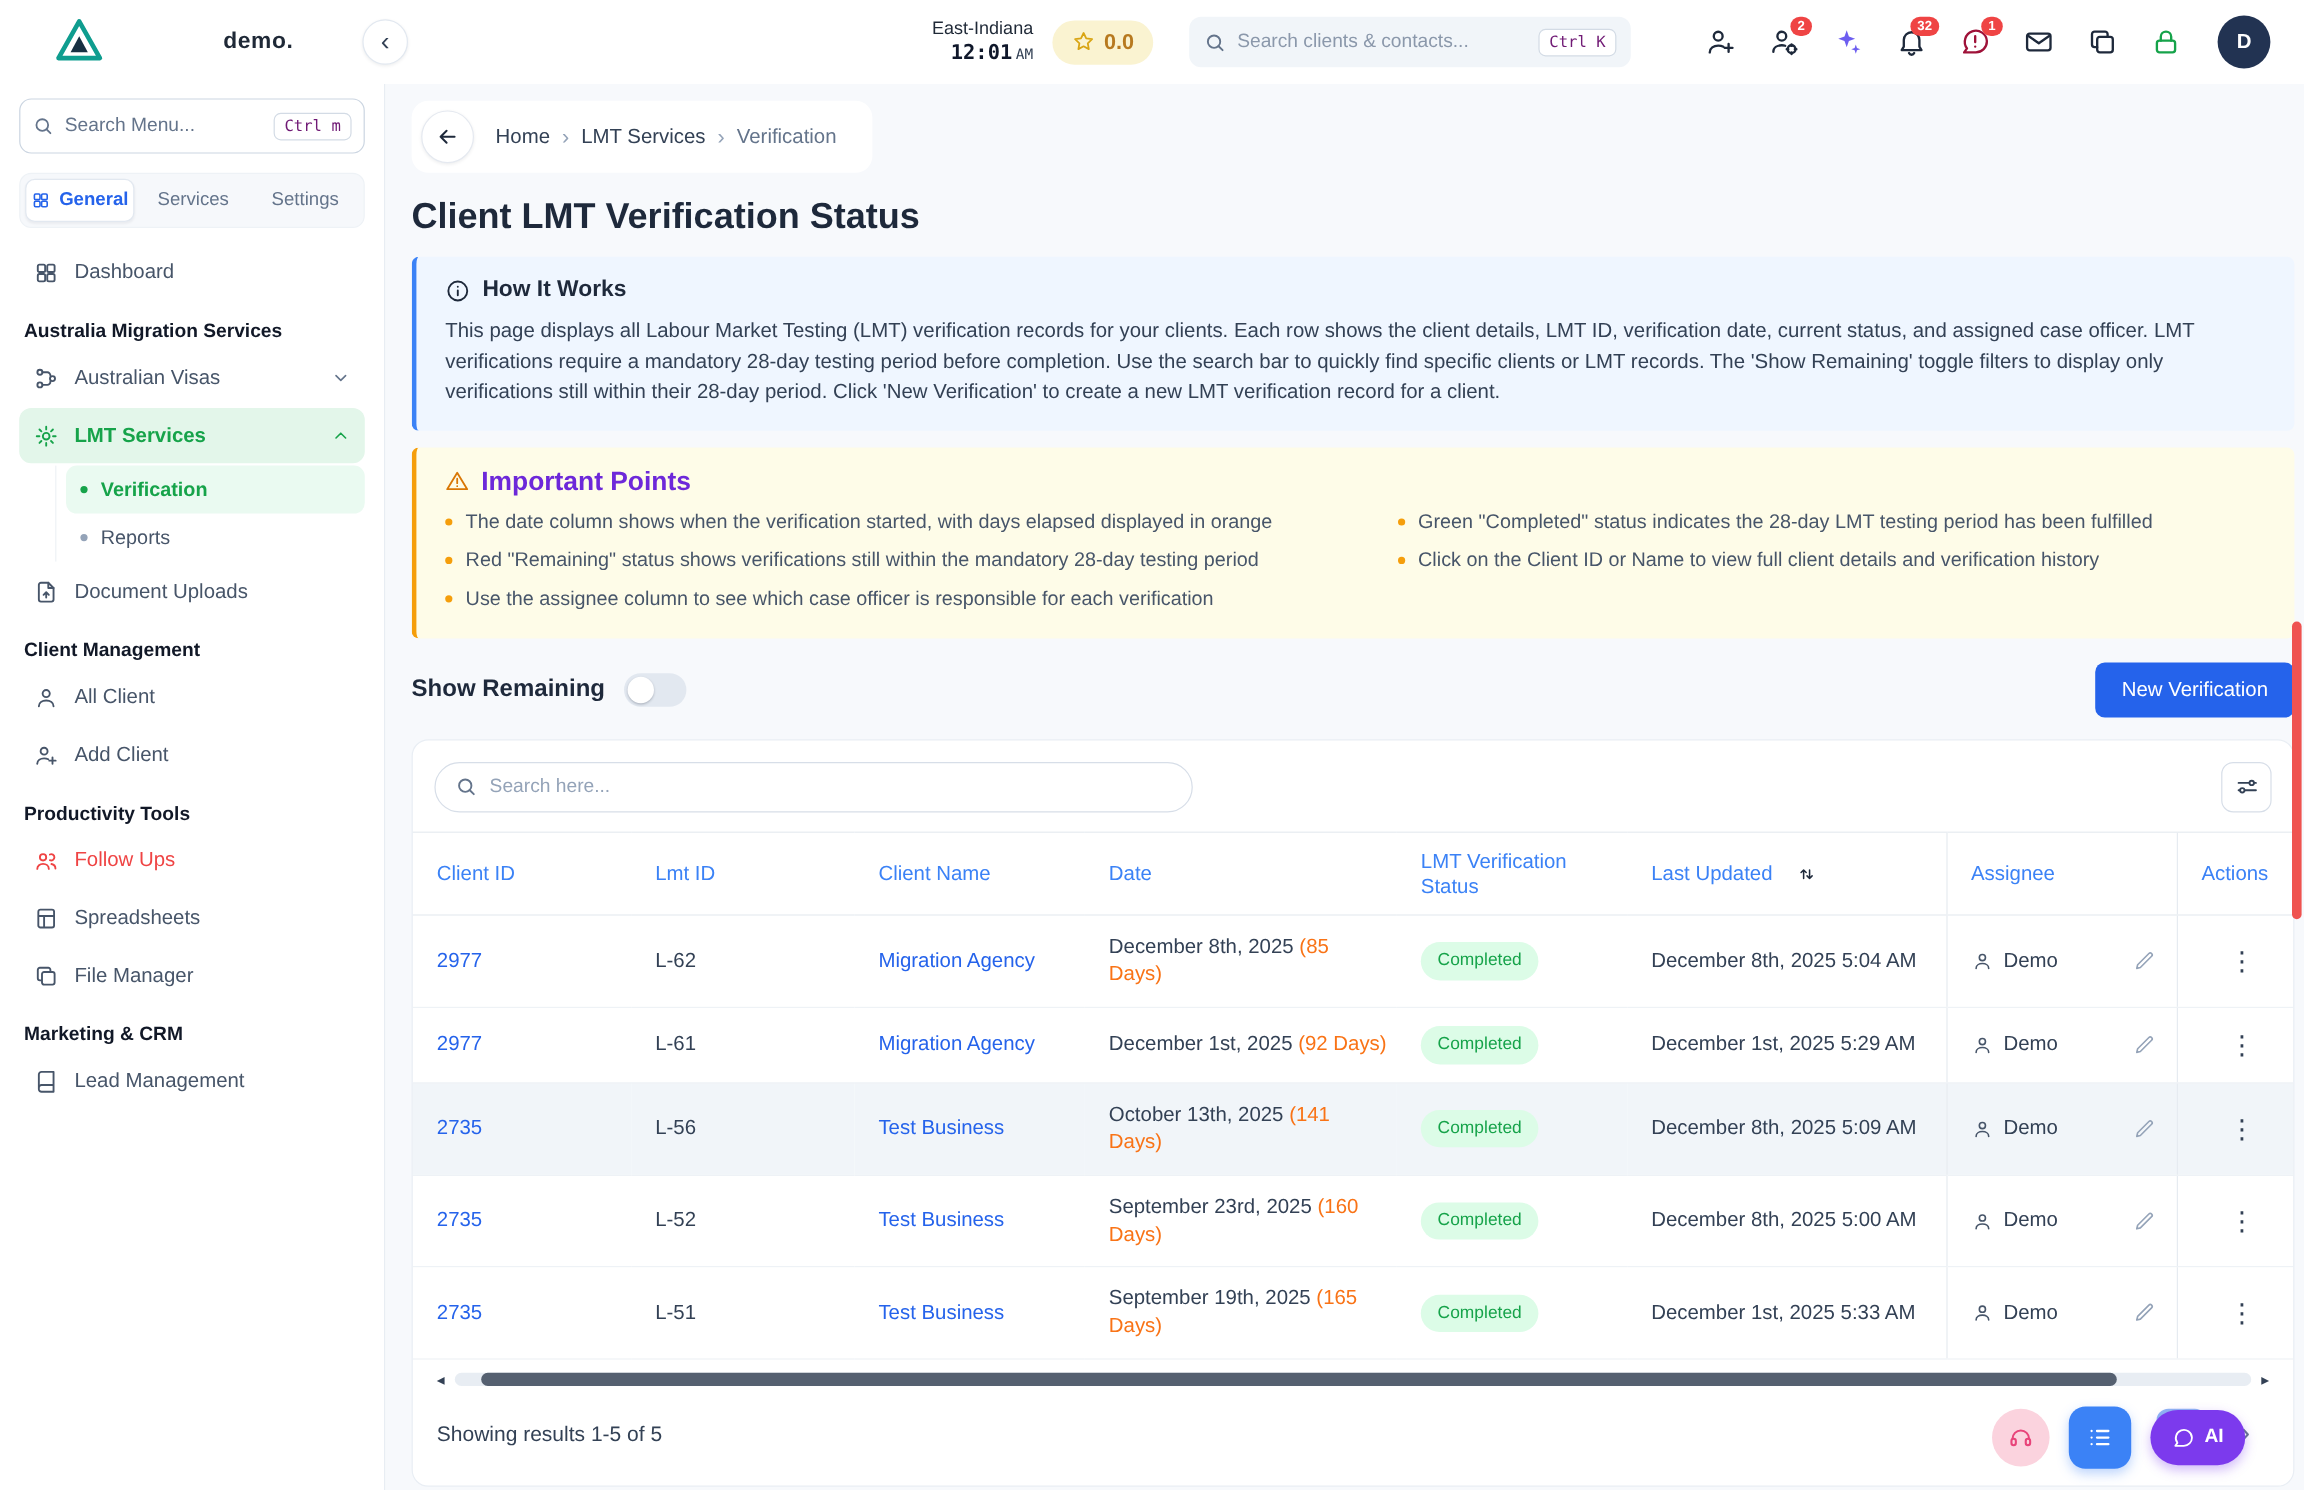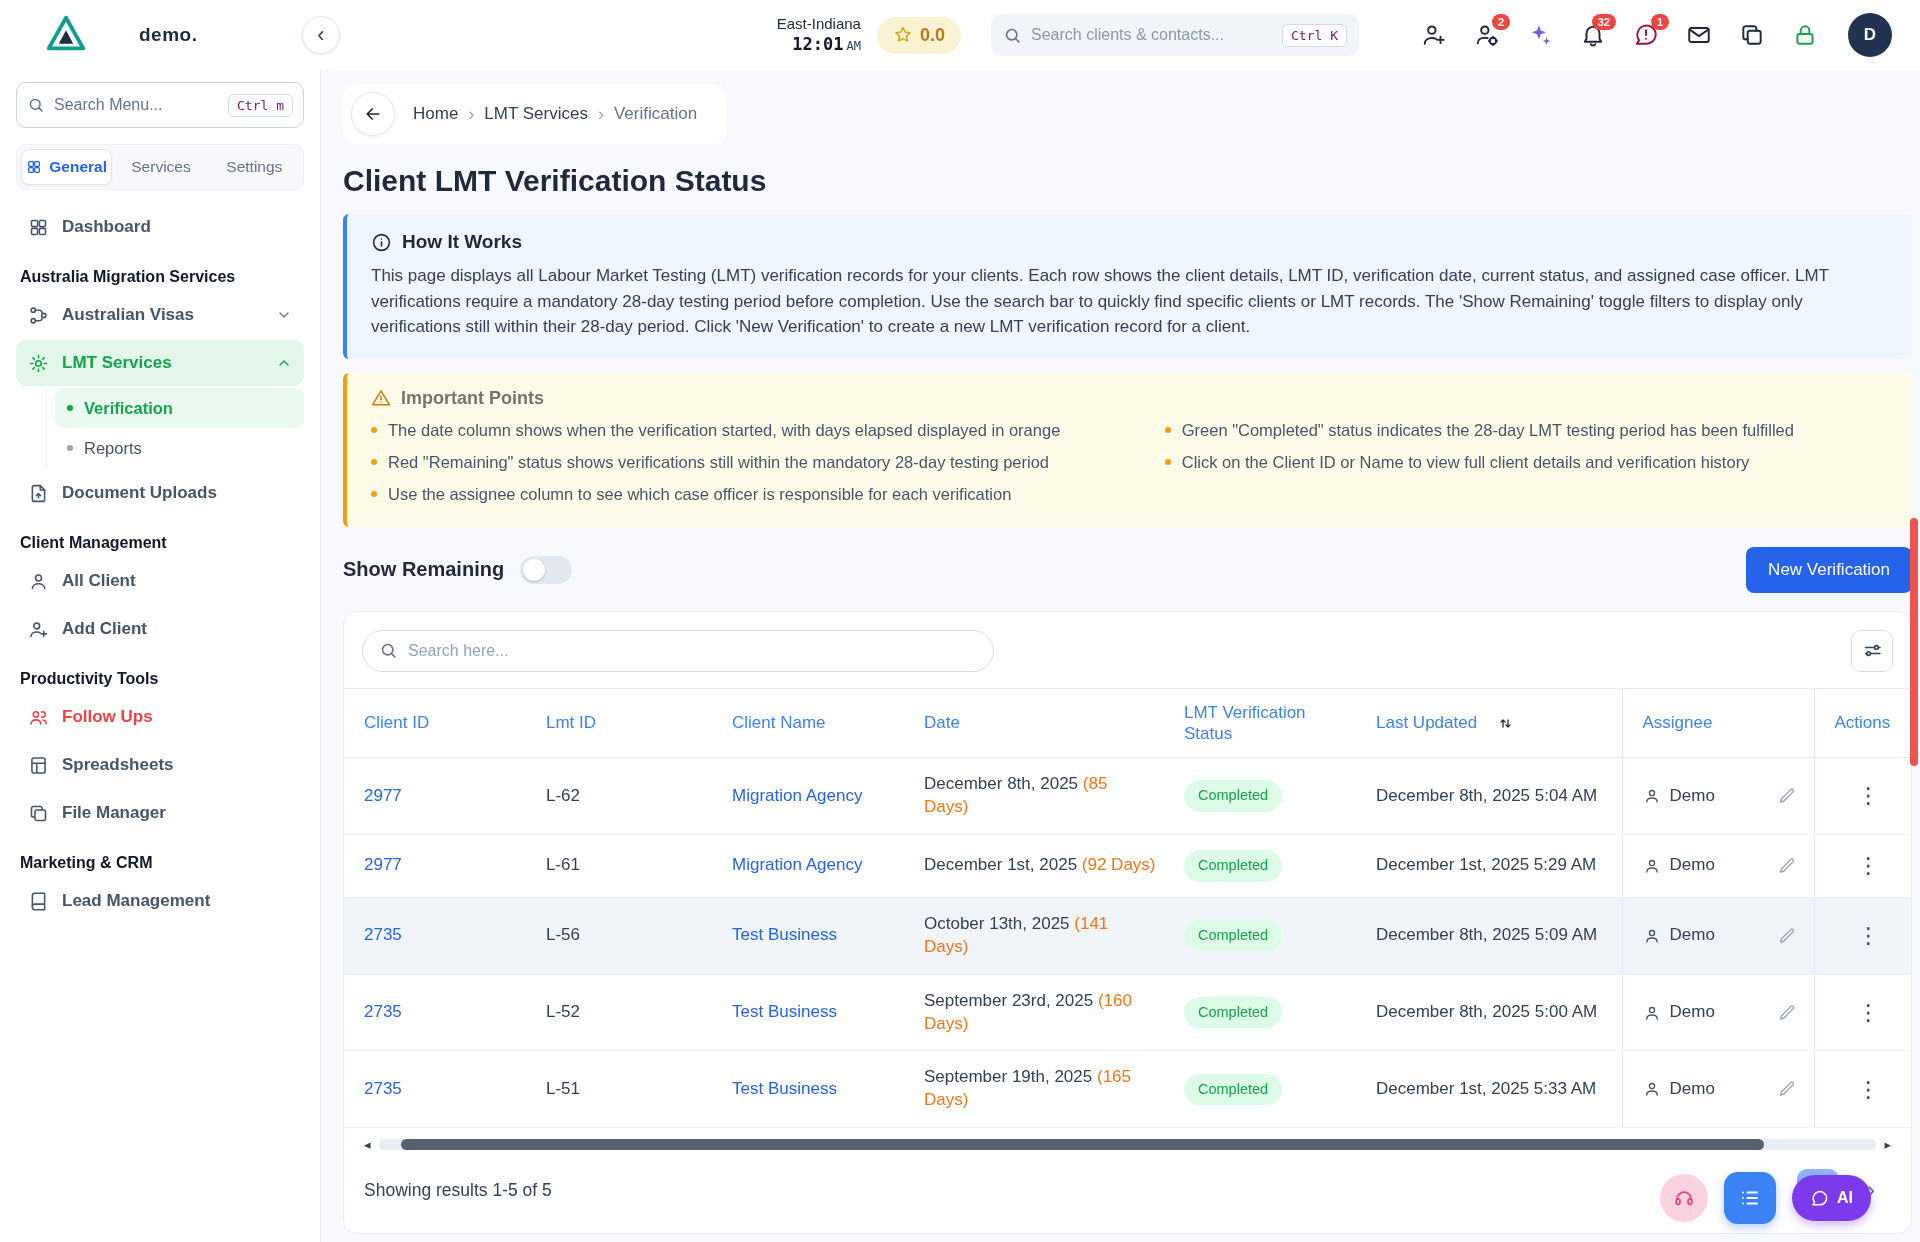--- a/index.html
+++ b/index.html
@@ -6,21 +6,21 @@
   html,body { width:1920px; height:1242px; }
   body {
     font-family: "Liberation Sans", sans-serif;
     background:#f7f9fc; color:#334155; overflow:hidden; position:relative;
   }
   svg { display:block; }
 
   
   .topbar { position:absolute; top:0; left:0; width:1920px; height:70px; background:#fff; display:flex; align-items:center; z-index:20; }
   .brand-area { width:321px; height:100%; display:flex; align-items:center; padding-left:43px; position:relative; flex:none; }
-  .brand-text { margin-left:50px; font-size:19px; font-weight:600; color:#1f2937; letter-spacing:.5px; }
+  .brand-text { margin-left:97px; font-size:19px; font-weight:600; color:#1f2937; letter-spacing:.5px; }
   .collapse-btn { position:absolute; left:302px; top:16px; width:38px; height:38px; border-radius:50%; background:#fff; border:1px solid #e2e8f0; box-shadow:0 1px 3px rgba(15,23,42,.08); display:flex; align-items:center; justify-content:center; font-size:22px; color:#334155; cursor:pointer; z-index:25; }
   .topbar-main { flex:1; display:flex; align-items:center; height:100%; padding-right:28px; }
   .tz-block { margin-left:auto; text-align:right; line-height:1.25; }
   .tz-name { font-size:15px; color:#1f2937; font-weight:500; }
   .tz-time { font-family:"DejaVu Sans Mono", monospace; font-size:17px; font-weight:700; color:#0f172a; }
   .tz-mer { font-size:12px; font-weight:400; color:#334155; margin-left:3px; }
   .rating-pill { margin-left:16px; display:flex; align-items:center; gap:7px; background:#faf3d1; border-radius:999px; padding:8px 16px; }
   .rating-val { font-size:18px; font-weight:700; color:#b7791f; }
   .gsearch { margin-left:30px; width:368px; height:42px; background:#f1f5f9; border-radius:10px; display:flex; align-items:center; padding:0 12px; gap:9px; }
   .gsearch input { flex:1; border:none; outline:none; background:transparent; font-size:16px; color:#334155; font-family:inherit; }
@@ -33,21 +33,21 @@
   .avatar { margin-left:30px; width:44px; height:44px; border-radius:50%; background:#223352; color:#fff; font-size:17px; font-weight:600; display:flex; align-items:center; justify-content:center; cursor:pointer; }
 
   
   .sidebar { position:absolute; top:70px; left:0; width:321px; bottom:0; background:#fff; border-right:1px solid #e8edf3; padding:12px 16px; overflow:hidden; }
   .side-search { height:46px; border:1.5px solid #cbd5e1; border-radius:10px; display:flex; align-items:center; gap:9px; padding:0 10px; }
   .side-search input { flex:1; border:none; outline:none; font-size:16px; color:#334155; font-family:inherit; min-width:0; }
   .side-search input::placeholder { color:#64748b; }
   .side-tabs { margin-top:16px; display:flex; align-items:center; background:#f6f8fb; border:1px solid #eef2f6; border-radius:10px; padding:4px; gap:4px; }
   .side-tab { flex:1; display:flex; align-items:center; justify-content:center; gap:7px; font-size:15.5px; color:#64748b; padding:8px 4px; border-radius:8px; cursor:pointer; white-space:nowrap; }
   .side-tab.active { background:#fff; color:#2563eb; font-weight:600; border:1px solid #e2e8f0; box-shadow:0 1px 2px rgba(15,23,42,.05); }
-  .nav-item { display:flex; align-items:center; gap:13px; height:46px; padding:0 12px; border-radius:10px; font-size:17px; color:#475569; cursor:pointer; margin-top:2px;font-weight:bold; }
+  .nav-item { display:flex; align-items:center; gap:13px; height:46px; padding:0 12px; border-radius:10px; font-size:17px; color:#475569; cursor:pointer; margin-top:2px; }
   .nav-item .ni-ic { width:21px; height:21px; flex:none; }
   .nav-item .ni-ic svg { width:21px; height:21px; }
   .nav-item.green-active { background:#e3f6ea; color:#16a34a; font-weight:600; }
   .nav-item.red { color:#ef4444; }
   .chev-end { margin-left:auto; width:16px; height:16px; }
   .sec-title { font-size:16px; font-weight:700; color:#111827; margin:18px 0 6px; padding-left:4px; }
   .sub-list { margin-left:30px; border-left:1px solid #eef2f6; padding-left:8px; margin-top:2px; }
   .sub-item { display:flex; align-items:center; gap:11px; height:40px; padding:0 12px; border-radius:9px; font-size:16.5px; color:#475569; cursor:pointer; }
   .sub-item.active { background:#eafaf1; color:#16a34a; font-weight:600; }
   .dot { width:6px; height:6px; border-radius:50%; background:#94a3b8; flex:none; }
@@ -62,21 +62,21 @@
   .crumb-sep { color:#94a3b8; font-size:18px; }
   .crumb-cur { color:#64748b; }
   .page-title { font-size:30px; font-weight:700; color:#1e293b; margin:20px 0 16px; }
 
   .info-card { background:#eff6ff; border-left:4px solid #3b82f6; border-radius:6px; padding:17px 24px 19px; }
   .card-title-row { display:flex; align-items:center; gap:10px; }
   .info-title { font-size:19px; font-weight:700; color:#1e293b; }
   .info-body { margin-top:10px; font-size:17px; color:#334155; line-height:1.5; }
 
   .warn-card { margin-top:14px; background:#fefce8; border-left:4px solid #f59e0b; border-radius:6px; padding:15px 24px 12px; }
-  .warn-title { font-size:18px; font-weight:700; color:#737373; }
+  .warn-title { font-size:22px; font-weight:700; color:#6d28d9; }
   .points-grid { display:grid; grid-template-columns:1.02fr 1fr; column-gap:56px; margin-top:10px; }
   .point { display:flex; gap:11px; font-size:16.5px; color:#475569; line-height:1.4; margin-bottom:9px; }
   .pt-dot { width:6px; height:6px; border-radius:50%; background:#f59e0b; flex:none; margin-top:8px; }
 
   .controls-row { margin-top:20px; display:flex; align-items:center; }
   .show-label { font-size:20px; font-weight:600; color:#1e293b; }
   .toggle { margin-left:16px; width:52px; height:28px; border-radius:999px; background:#e2e8f0; position:relative; cursor:pointer; }
   .toggle .knob { position:absolute; left:3px; top:3px; width:22px; height:22px; border-radius:50%; background:#fff; box-shadow:0 1px 2px rgba(15,23,42,.25); }
   .new-btn { margin-left:auto; background:#2563eb; color:#fff; border:none; font-family:inherit; font-size:17px; font-weight:400; padding:13px 22px; border-radius:8px; cursor:pointer; }
 

